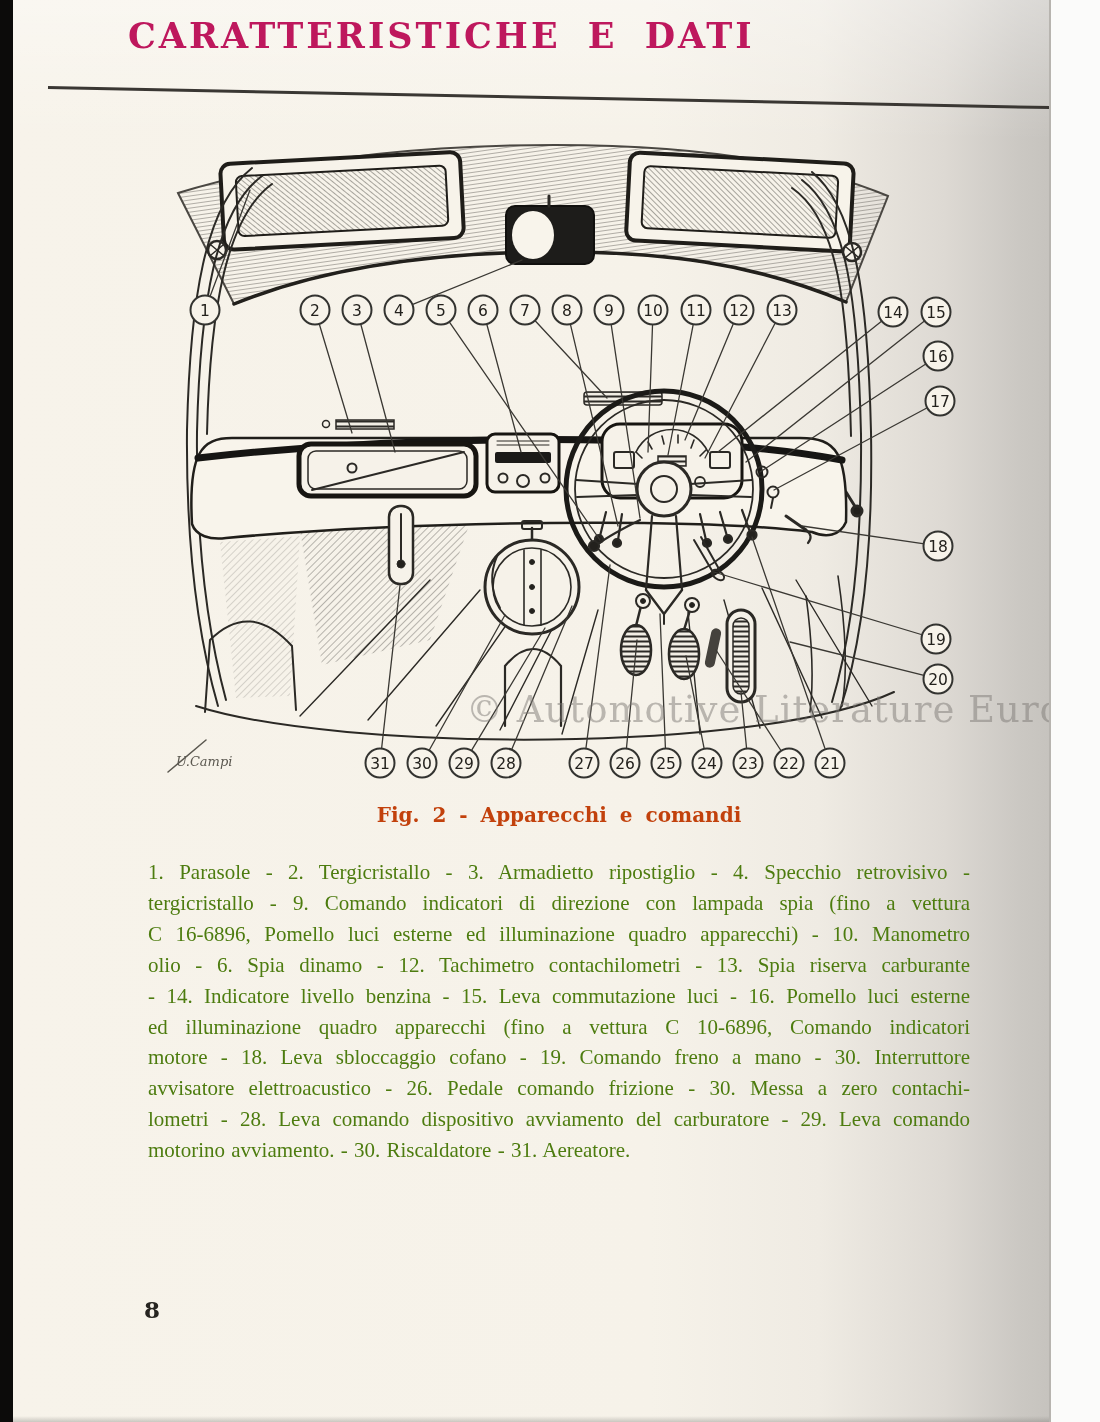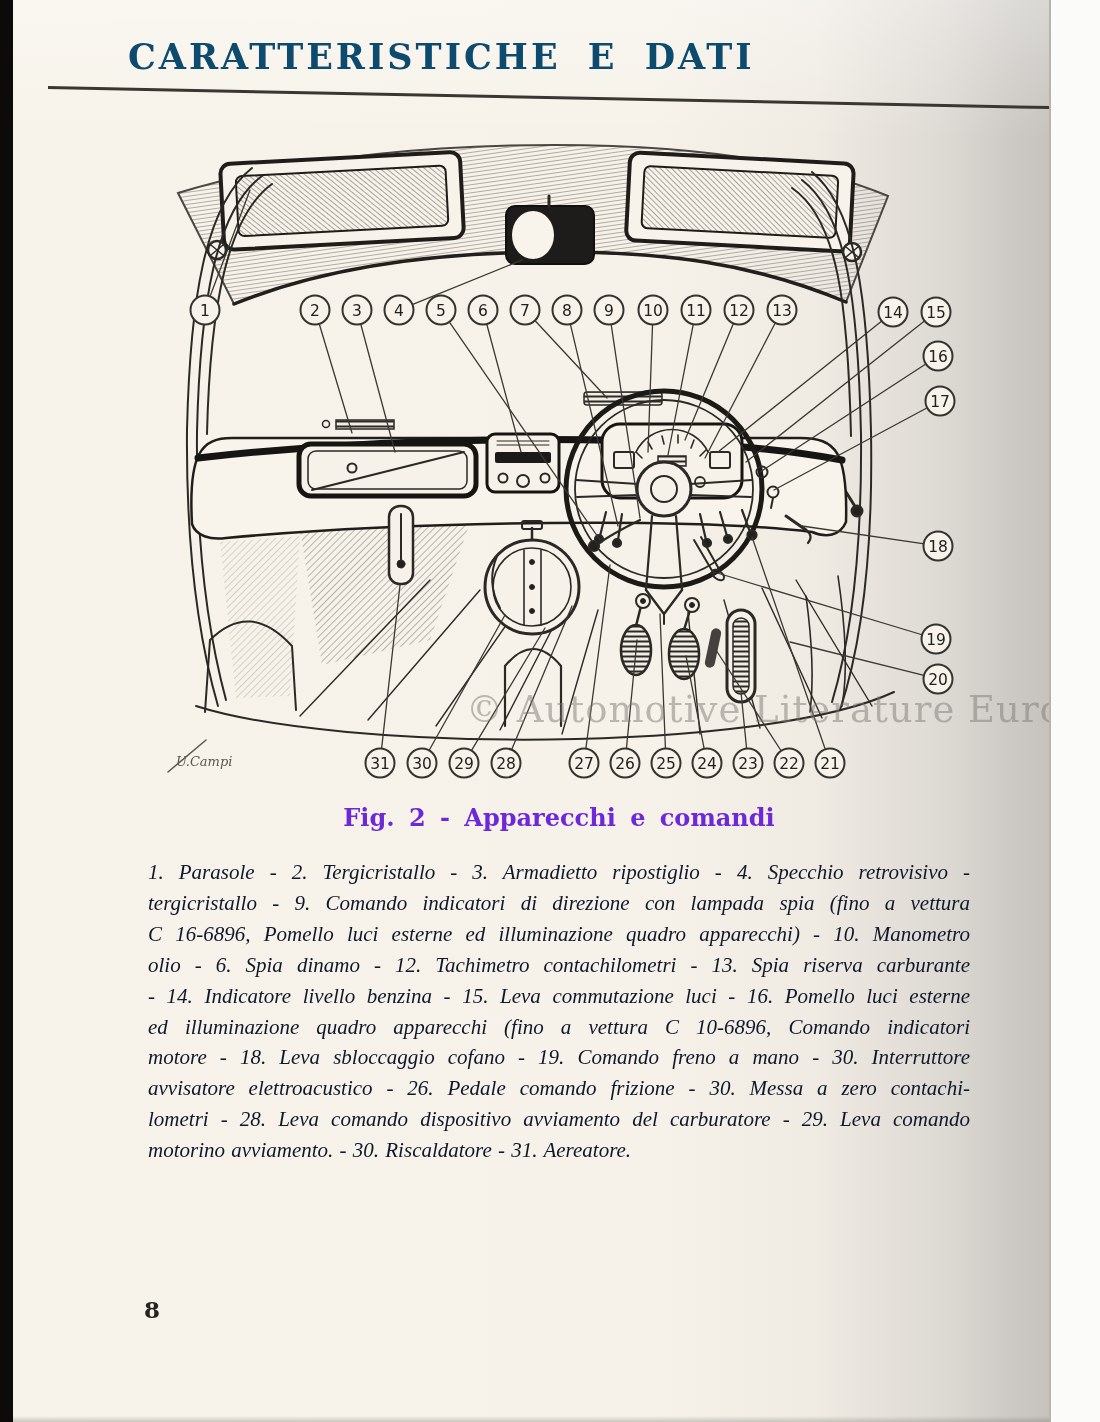--- a/index.html
+++ b/index.html
@@ -8,35 +8,35 @@
   
   #paper{position:absolute;left:0;top:0;width:1050px;height:1422px;
          background:linear-gradient(90deg,#f7f3ea 0%,#f6f2e9 62%,#efebe3 78%,#ddd9d3 90%,#cbc8c3 97%,#c6c3be 100%);}
   #paper-top-sheen{position:absolute;left:0;top:0;width:1050px;height:140px;
          background:linear-gradient(180deg,rgba(255,255,255,.35),rgba(255,255,255,0));}
   #binding-strip{position:absolute;left:0;top:0;width:13px;height:1422px;background:#0c0b0a;}
   #page-edge-line{position:absolute;left:1049px;top:0;width:2px;height:1422px;background:#b7b4af;}
   #outer-white{position:absolute;left:1051px;top:0;width:49px;height:1422px;background:#fbfbfa;}
   #bottom-edge{position:absolute;left:0;top:1416px;width:1050px;height:6px;background:linear-gradient(180deg,rgba(0,0,0,0),rgba(120,118,114,.35));}
 
-  #chapter-title{position:absolute;left:128px;top:36px;font-family:"DejaVu Serif", serif;
-      font-size:35px;font-weight:700;letter-spacing:3px;word-spacing:12px;color:#0c4a6e;}
+  #chapter-title{position:absolute;left:128px;top:15px;font-family:"DejaVu Serif", serif;
+      font-size:35px;font-weight:700;letter-spacing:3px;word-spacing:12px;color:#be185d;}
   #title-rule{position:absolute;left:48px;top:86px;width:1002px;height:2.6px;background:#3a3733;
       transform:rotate(1.15deg);transform-origin:left center;}
 
   #figure-svg{position:absolute;left:0;top:0;width:1100px;height:800px;}
 
   #watermark{position:absolute;left:466px;top:688px;width:700px;white-space:nowrap;
       font-family:"DejaVu Serif", serif;font-size:37px;color:rgba(125,122,117,.5);letter-spacing:1px;}
 
   #caption{position:absolute;left:150px;top:803px;width:818px;text-align:center;
-      font-family:"DejaVu Serif", serif;font-size:24px;font-weight:700;word-spacing:6px;color:#6d28d9;}
+      font-family:"DejaVu Serif", serif;font-size:20px;font-weight:700;word-spacing:6px;color:#c2410c;}
 
   #legend{position:absolute;left:148px;top:857px;width:822px;
-      font-family:"Liberation Serif", serif;font-size:21px;line-height:30.9px;color:#0f172a;font-style:italic;}
+      font-family:"Liberation Serif", serif;font-size:21px;line-height:30.9px;color:#4d7c0f;}
   #legend .legend-line{text-align:justify;text-align-last:justify;word-spacing:1px;}
   #legend .legend-line.last{text-align-last:left;}
 
   #page-number{position:absolute;left:144px;top:1296px;font-family:"DejaVu Serif", serif;
       font-size:23px;font-weight:700;color:#262420;}
 </style>
 </head>
 <body>
 
 <div id="page">

